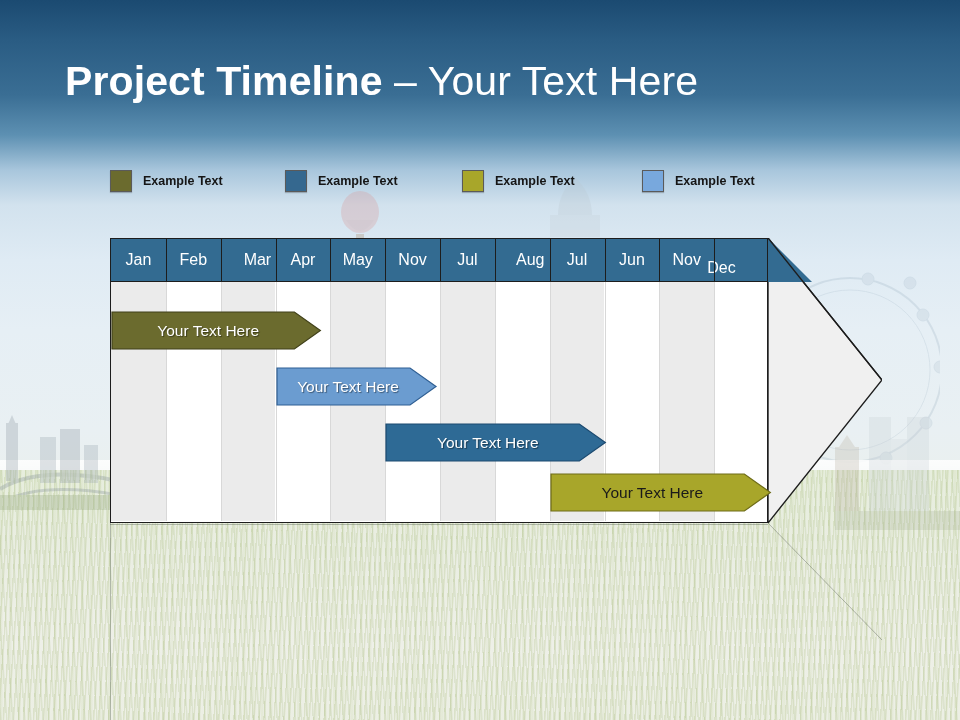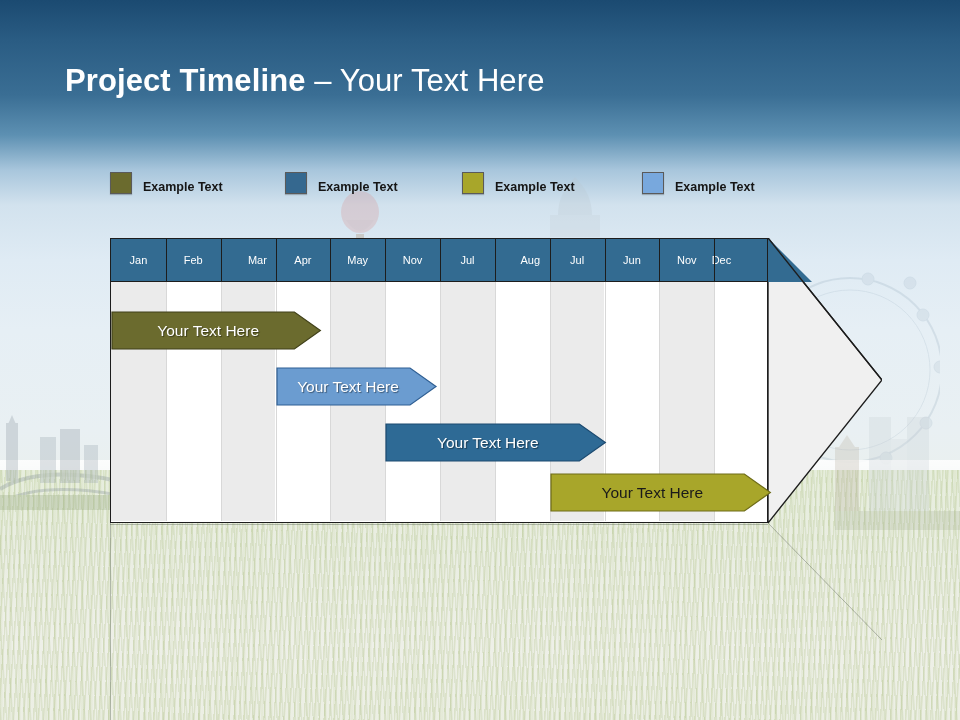--- a/index.html
+++ b/index.html
@@ -43,38 +43,38 @@
   
   .bg-wheel{position:absolute;left:790px;top:255px;width:150px;height:230px;opacity:.22;}
   
   .bg-balloon{position:absolute;left:330px;top:190px;width:60px;height:55px;opacity:.30;}
   .bg-dome{position:absolute;left:540px;top:175px;width:70px;height:62px;opacity:.25;}
 
   
   .guide{position:absolute;background:rgba(60,70,60,.32);}
 
   
-  #title{position:absolute;left:65px;top:60px;color:#ffffff;font-size:31px;
+  #title{position:absolute;left:65px;top:60px;color:#ffffff;font-size:41px;
     letter-spacing:.1px;white-space:nowrap;line-height:42px;}
   #title .b{font-weight:bold;}
   #title .n{font-weight:normal;}
 
   
   #legend{position:absolute;left:110px;top:168px;width:720px;height:28px;}
-  .lg{position:absolute;top:0;height:26px;display:flex;align-items:flex-end;}
+  .lg{position:absolute;top:0;height:26px;display:flex;align-items:center;}
   .lg-sw{width:22px;height:22px;border:1px solid #5a5a5a;box-sizing:border-box;
     box-shadow:0 1px 1px rgba(0,0,0,.22);}
   .lg-tx{margin-left:11px;font-size:12.5px;font-weight:bold;color:#151515;
     white-space:nowrap;}
 
   
   #chart{position:absolute;left:110px;top:238px;width:658px;height:285px;}
   .hdr{position:absolute;left:0;top:0;width:658px;height:44px;background:#336b91;
     border:1px solid #1d1d1d;box-sizing:border-box;}
-  .hdr-cell{position:absolute;top:0;height:42px;color:#ffffff;font-size:11px;
+  .hdr-cell{position:absolute;top:0;height:42px;color:#ffffff;font-size:16px;
     display:flex;align-items:center;justify-content:center;box-sizing:border-box;}
   .hdr-div{position:absolute;top:0;width:1px;height:42px;background:#1d1d1d;}
 
   .body{position:absolute;left:0;top:44px;width:658px;height:241px;background:#ffffff;
     border:1px solid #1d1d1d;border-top:none;box-sizing:border-box;overflow:hidden;}
   .stripe{position:absolute;top:0;height:239px;}
   .stripe.g{background:#ebebeb;}
   .stripe.w{background:#ffffff;}
   .colline{position:absolute;top:0;width:1px;height:239px;background:#d8d8d8;}
 
@@ -189,21 +189,21 @@
         <div class="hdr-cell" style="left: 329px; width: 54.8333px;">Jul</div>
         <div class="hdr-div" style="left: 329px;"></div>
         <div class="hdr-cell" style="left: 383.833px; width: 54.8333px; padding-left: 16px;">Aug</div>
         <div class="hdr-div" style="left: 383.833px;"></div>
         <div class="hdr-cell" style="left: 438.667px; width: 54.8333px;">Jul</div>
         <div class="hdr-div" style="left: 438.667px;"></div>
         <div class="hdr-cell" style="left: 493.5px; width: 54.8333px;">Jun</div>
         <div class="hdr-div" style="left: 493.5px;"></div>
         <div class="hdr-cell" style="left: 548.333px; width: 54.8333px;">Nov</div>
         <div class="hdr-div" style="left: 548.333px;"></div>
-        <div class="hdr-cell" style="left: 583px; width: 54.8333px;">Dec</div>
+        <div class="hdr-cell" style="left: 583px; width: 54.8333px; margin-top: 8px;">Dec</div>
         <div class="hdr-div" style="left: 603.167px;"></div>
       </div>
     <div class="body" id="body">
         <div class="stripe g" style="left: 0px; width: 54.8333px;"></div>
         <div class="stripe w" style="left: 54.8333px; width: 54.8333px;"></div>
         <div class="colline" style="left: 54.8333px;"></div>
         <div class="stripe g" style="left: 109.667px; width: 54.8333px;"></div>
         <div class="colline" style="left: 109.667px;"></div>
         <div class="stripe w" style="left: 164.5px; width: 54.8333px;"></div>
         <div class="colline" style="left: 164.5px;"></div>

